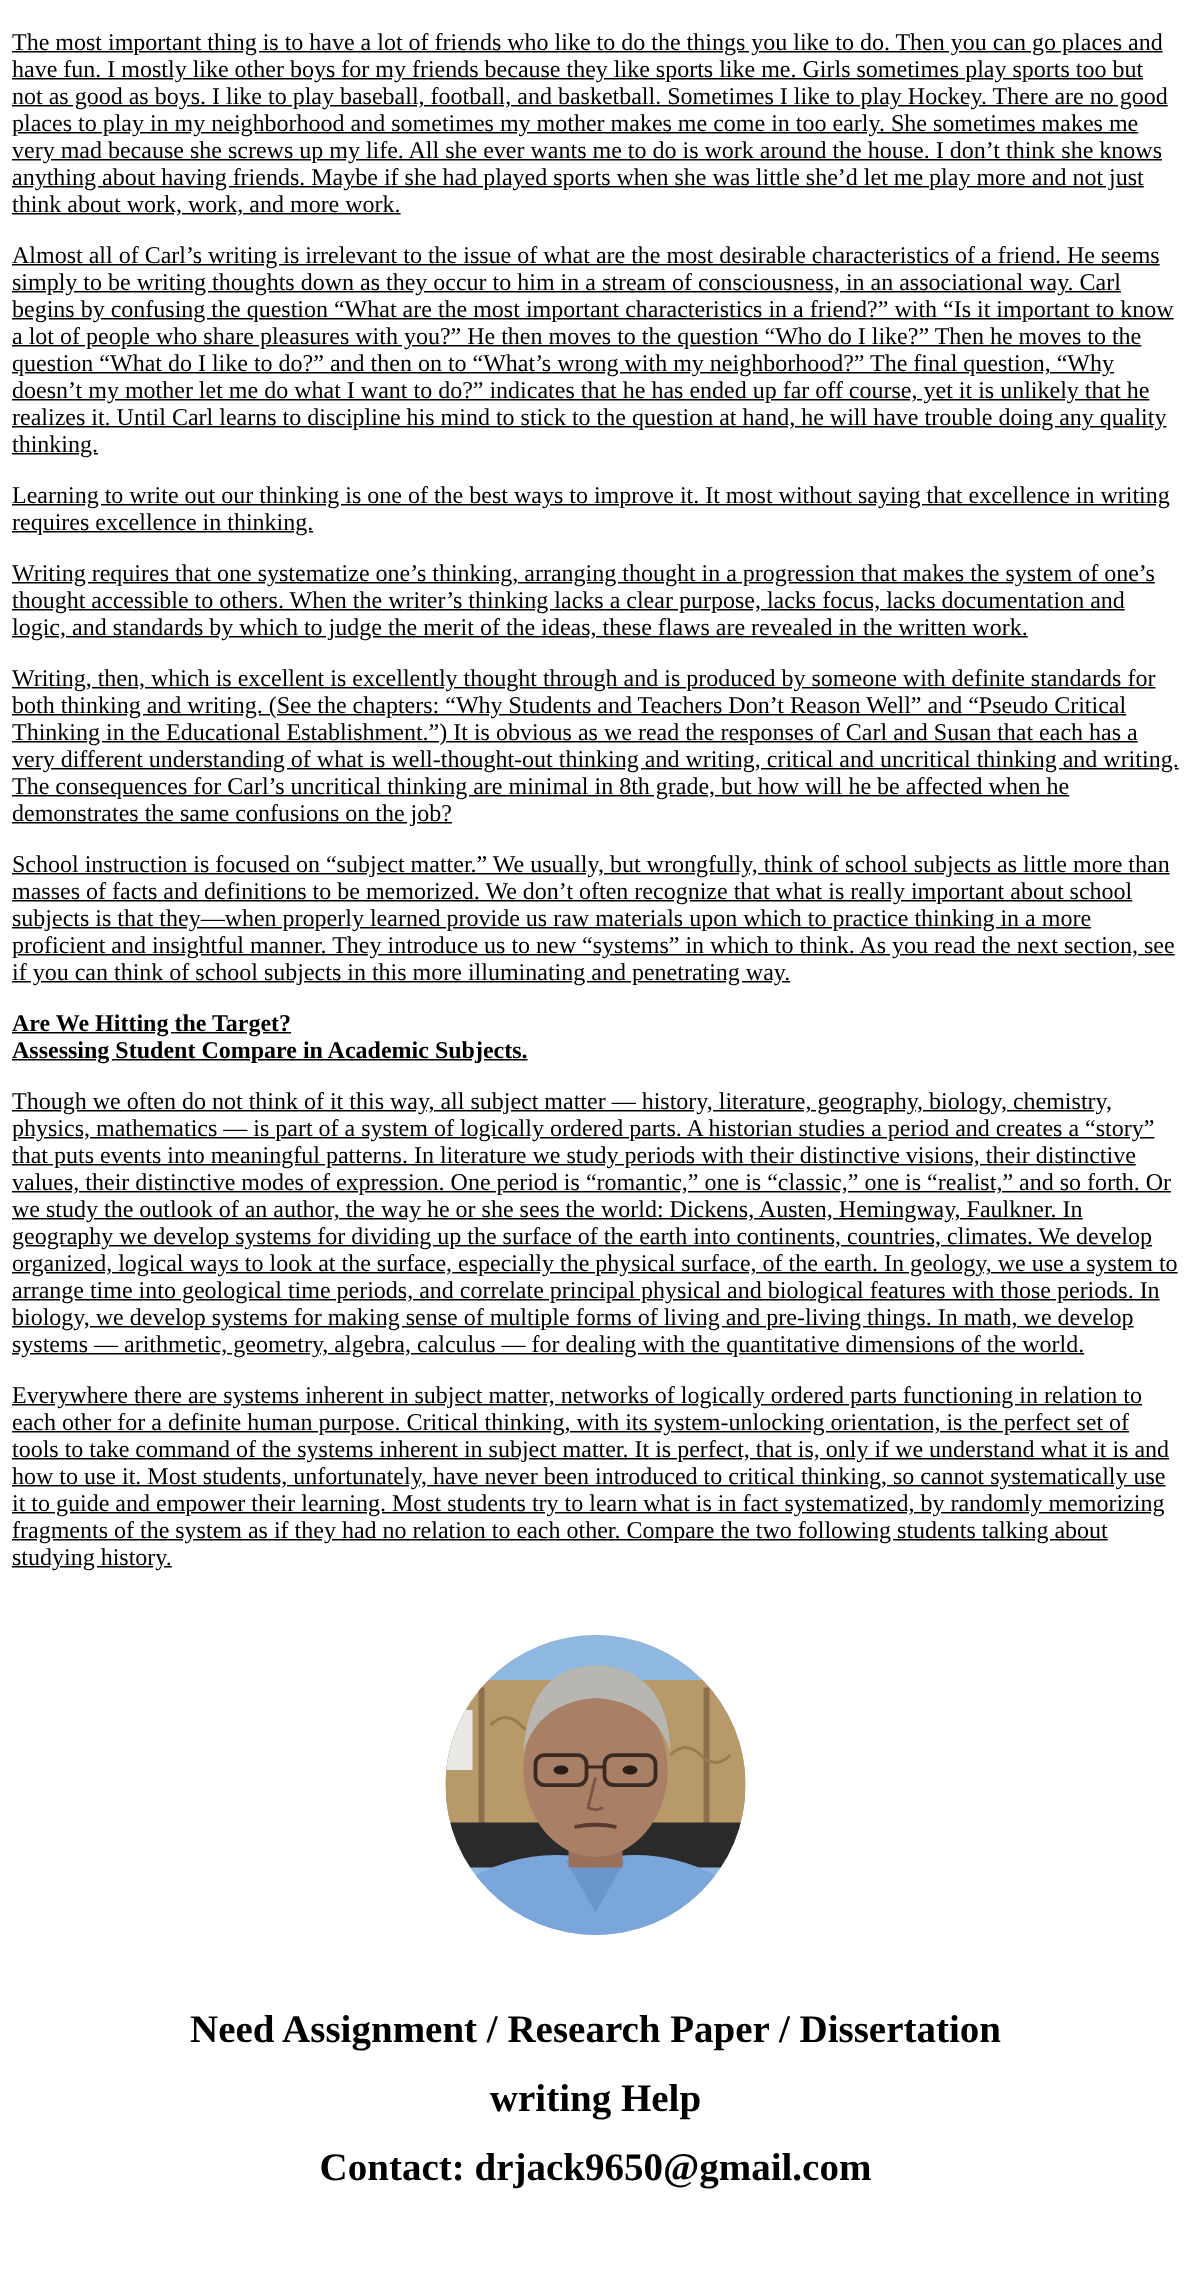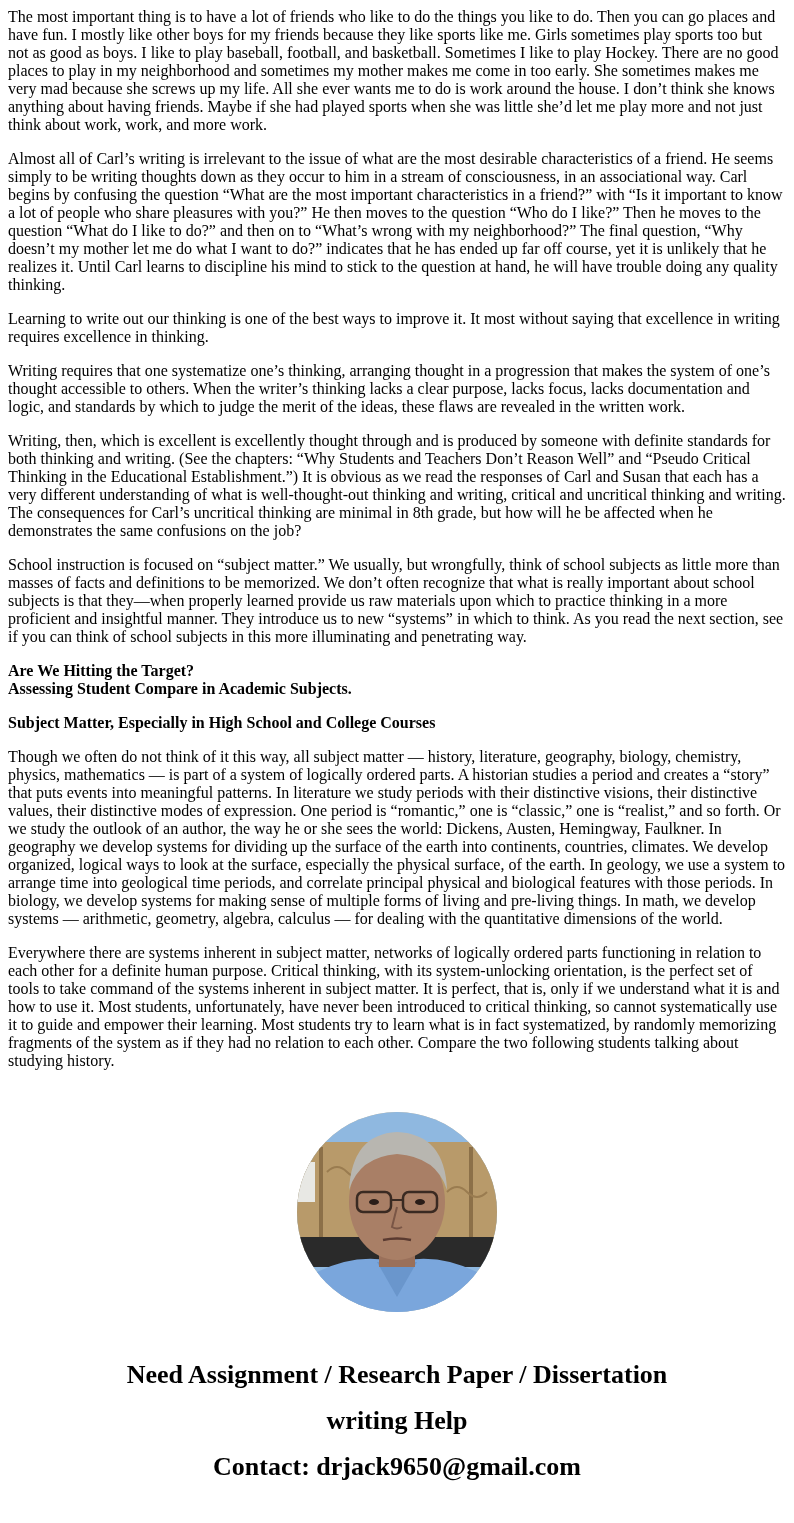--- a/index.html
+++ b/index.html
@@ -9,21 +9,22 @@
     }
     body {
       width: 794px;
       min-height: 1523px;
       font-family: "Liberation Serif", serif;
       font-size: 16px;
       line-height: 18px;
       color: #000000;
     }
     .content {
-      padding: 8px 8px 0 8px;
+      padding: 20px 8px 0 8px;
+      text-decoration: underline;
     }
     .content p {
       margin: 0 0 16px 0;
     }
     .heading-italic {
       font-weight: bold;
       font-style: italic;
     }
     .heading-bold {
       font-weight: bold;
@@ -62,21 +63,20 @@
   <p>The most important thing is to have a lot of friends who like to do the things you like to do. Then you can go places and have fun. I mostly like other boys for my friends because they like sports like me. Girls sometimes play sports too but not as good as boys. I like to play baseball, football, and basketball. Sometimes I like to play Hockey. There are no good places to play in my neighborhood and sometimes my mother makes me come in too early. She sometimes makes me very mad because she screws up my life. All she ever wants me to do is work around the house. I don’t think she knows anything about having friends. Maybe if she had played sports when she was little she’d let me play more and not just think about work, work, and more work.</p>
   <p>Almost all of Carl’s writing is irrelevant to the issue of what are the most desirable characteristics of a friend. He seems simply to be writing thoughts down as they occur to him in a stream of consciousness, in an associational way. Carl begins by confusing the question “What are the most important characteristics in a friend?” with “Is it important to know a lot of people who share pleasures with you?” He then moves to the question “Who do I like?” Then he moves to the question “What do I like to do?” and then on to “What’s wrong with my neighborhood?” The final question, “Why doesn’t my mother let me do what I want to do?” indicates that he has ended up far off course, yet it is unlikely that he realizes it. Until Carl learns to discipline his mind to stick to the question at hand, he will have trouble doing any quality thinking.</p>
   <p>Learning to write out our thinking is one of the best ways to improve it. It most without saying that excellence in writing requires excellence in thinking.</p>
   <p>Writing requires that one systematize one’s thinking, arranging thought in a progression that makes the system of one’s thought accessible to others. When the writer’s thinking lacks a clear purpose, lacks focus, lacks documentation and logic, and standards by which to judge the merit of the ideas, these flaws are revealed in the written work.</p>
   <p>Writing, then, which is excellent is excellently thought through and is produced by someone with definite standards for both thinking and writing. (See the chapters: “Why Students and Teachers Don’t Reason Well” and “Pseudo Critical Thinking in the Educational Establishment.”) It is obvious as we read the responses of Carl and Susan that each has a very different understanding of what is well-thought-out thinking and writing, critical and uncritical thinking and writing. The consequences for Carl’s uncritical thinking are minimal in 8th grade, but how will he be affected when he demonstrates the same confusions on the job?</p>
   <p>School instruction is focused on “subject matter.” We usually, but wrongfully, think of school subjects as little more than masses of facts and definitions to be memorized. We don’t often recognize that what is really important about school subjects is that they—when properly learned provide us raw materials upon which to practice thinking in a more proficient and insightful manner. They introduce us to new “systems” in which to think. As you read the next section, see if you can think of school subjects in this more illuminating and penetrating way.</p>
   <p class="heading-bold">
     <span>Are We Hitting the Target?</span><br>
     <span>Assessing Student Compare in Academic Subjects.</span>
   </p>
-  <p class="heading-bold">Subject Matter, Especially in High School and College Courses</p>
   <p>Though we often do not think of it this way, all subject matter — history, literature, geography, biology, chemistry, physics, mathematics — is part of a system of logically ordered parts. A historian studies a period and creates a “story” that puts events into meaningful patterns. In literature we study periods with their distinctive visions, their distinctive values, their distinctive modes of expression. One period is “romantic,” one is “classic,” one is “realist,” and so forth. Or we study the outlook of an author, the way he or she sees the world: Dickens, Austen, Hemingway, Faulkner. In geography we develop systems for dividing up the surface of the earth into continents, countries, climates. We develop organized, logical ways to look at the surface, especially the physical surface, of the earth. In geology, we use a system to arrange time into geological time periods, and correlate principal physical and biological features with those periods. In biology, we develop systems for making sense of multiple forms of living and pre-living things. In math, we develop systems — arithmetic, geometry, algebra, calculus — for dealing with the quantitative dimensions of the world.</p>
   <p>Everywhere there are systems inherent in subject matter, networks of logically ordered parts functioning in relation to each other for a definite human purpose. Critical thinking, with its system-unlocking orientation, is the perfect set of tools to take command of the systems inherent in subject matter. It is perfect, that is, only if we understand what it is and how to use it. Most students, unfortunately, have never been introduced to critical thinking, so cannot systematically use it to guide and empower their learning. Most students try to learn what is in fact systematized, by randomly memorizing fragments of the system as if they had no relation to each other. Compare the two following students talking about studying history.</p>
 </div>
 
 <div class="photo-wrap">
   <div class="photo">
     <svg width="200" height="200" viewBox="0 0 200 200" aria-label="profile photo">
 
       <rect x="0" y="0" width="200" height="200" fill="#8fb8e0"></rect>
 

